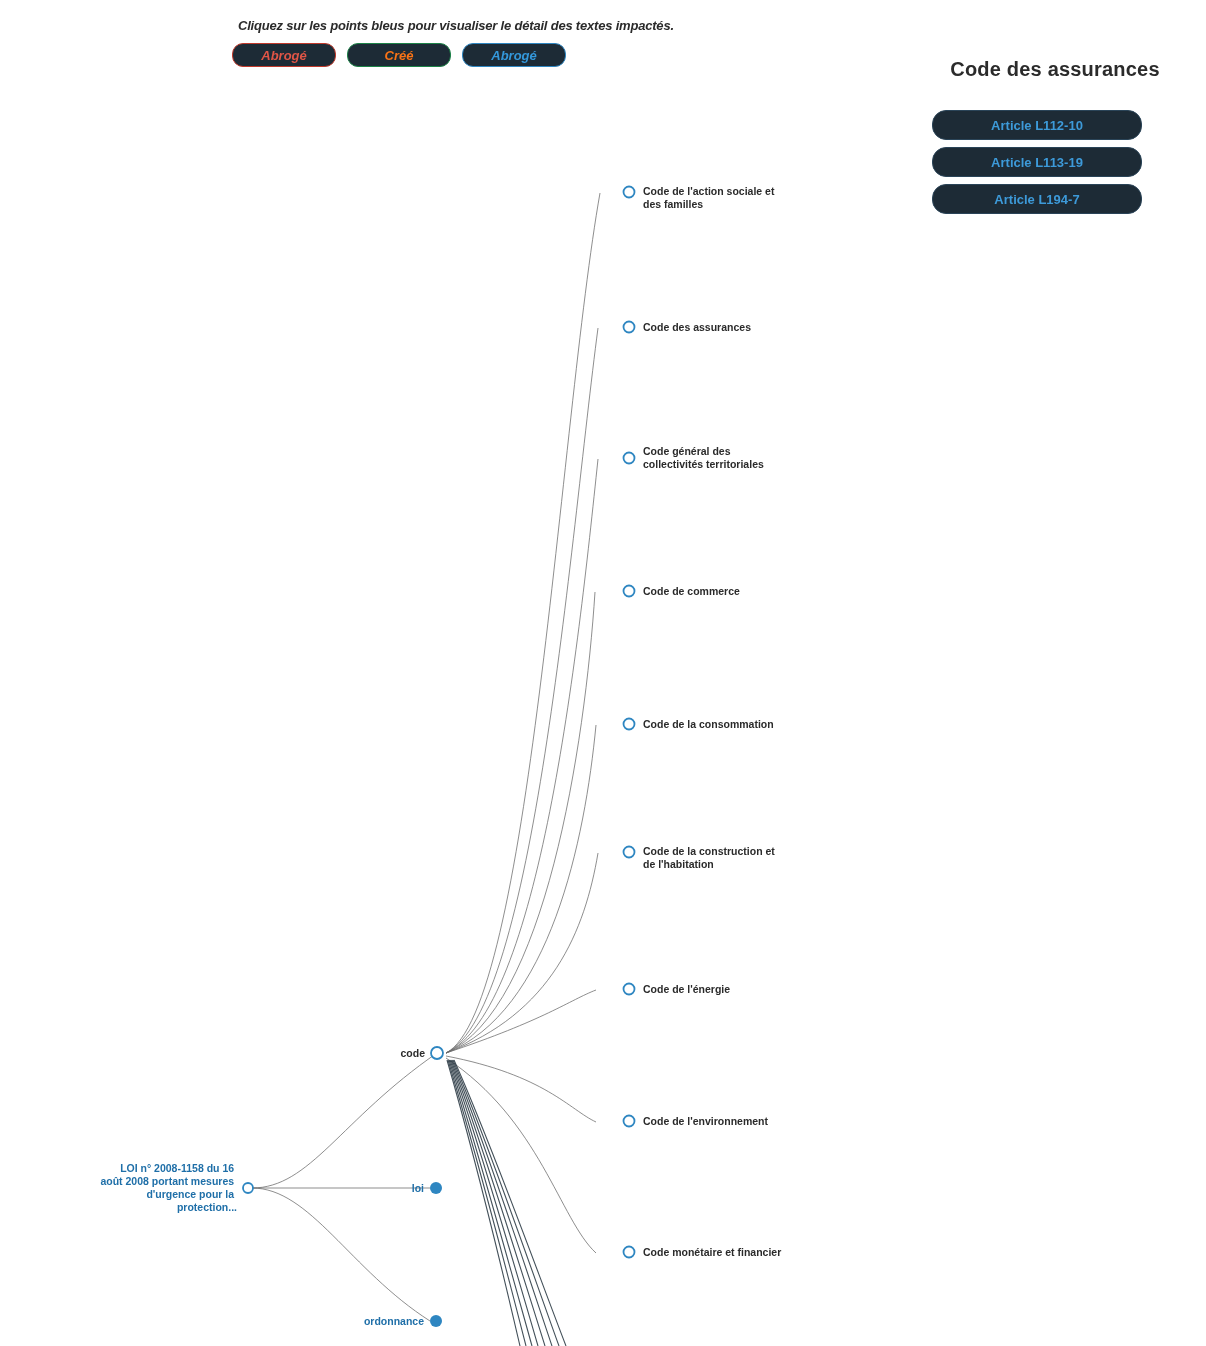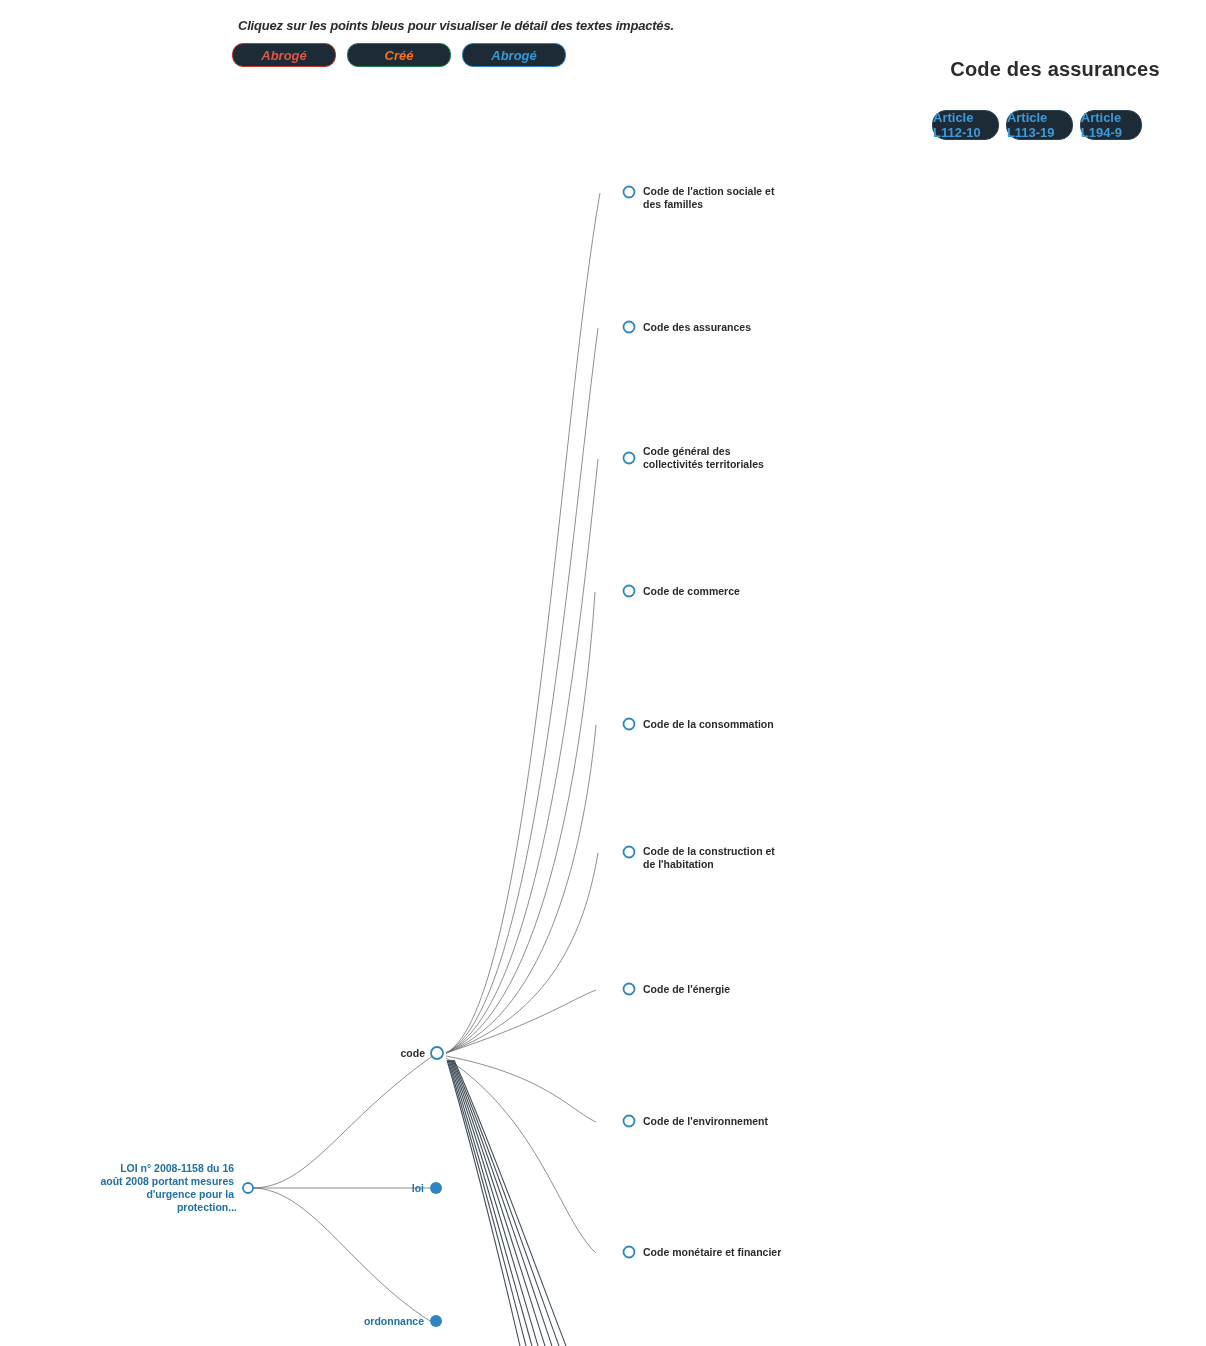--- a/index.html
+++ b/index.html
@@ -60,21 +60,21 @@
     font-weight: bold;
     color: #2b2b2b;
     letter-spacing: 0.2px;
   }
   .panel-list {
     position: absolute;
     left: 932px;
     top: 110px;
     width: 210px;
     display: flex;
-    flex-direction: row;
+    flex-direction: column;
     gap: 7px;
   }
   .article-pill {
     height: 28px;
     border-radius: 14px;
     background: #1d2b36;
     border: 1.2px solid #2a4458;
     display: flex;
     align-items: center;
     justify-content: center;
@@ -142,21 +142,21 @@
   <div class="panel-title">Code des assurances</div>
 
   <div class="panel-list">
     <div class="article-pill">
       <span>Article L112-10</span>
     </div>
     <div class="article-pill">
       <span>Article L113-19</span>
     </div>
     <div class="article-pill">
-      <span>Article L194-9</span>
+      <span>Article L194-7</span>
     </div>
   </div>
 
   <svg class="graph" viewBox="0 0 1206 1346">
 
     <path class="edge" d="M 252,1188 C 310,1188 340,1120 437,1053"></path>
     <path class="edge" d="M 252,1188 L 430,1188"></path>
     <path class="edge" d="M 252,1188 C 310,1188 350,1270 430,1321"></path>
 
     <path class="edge" d="M 446,1053 C 530,1010 560,420 600,193"></path>

